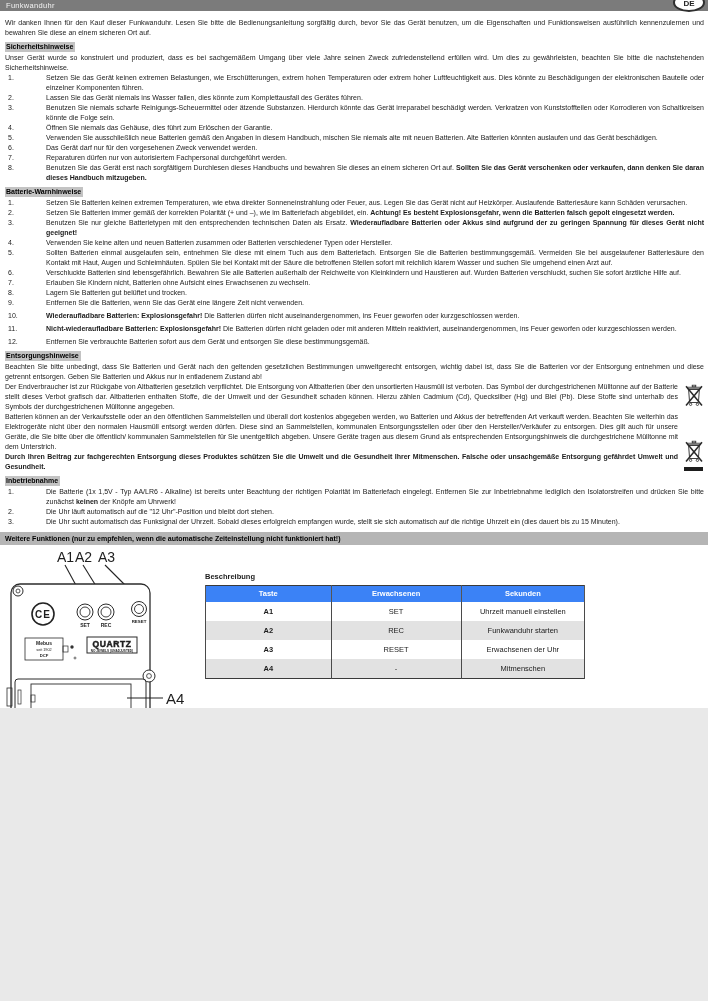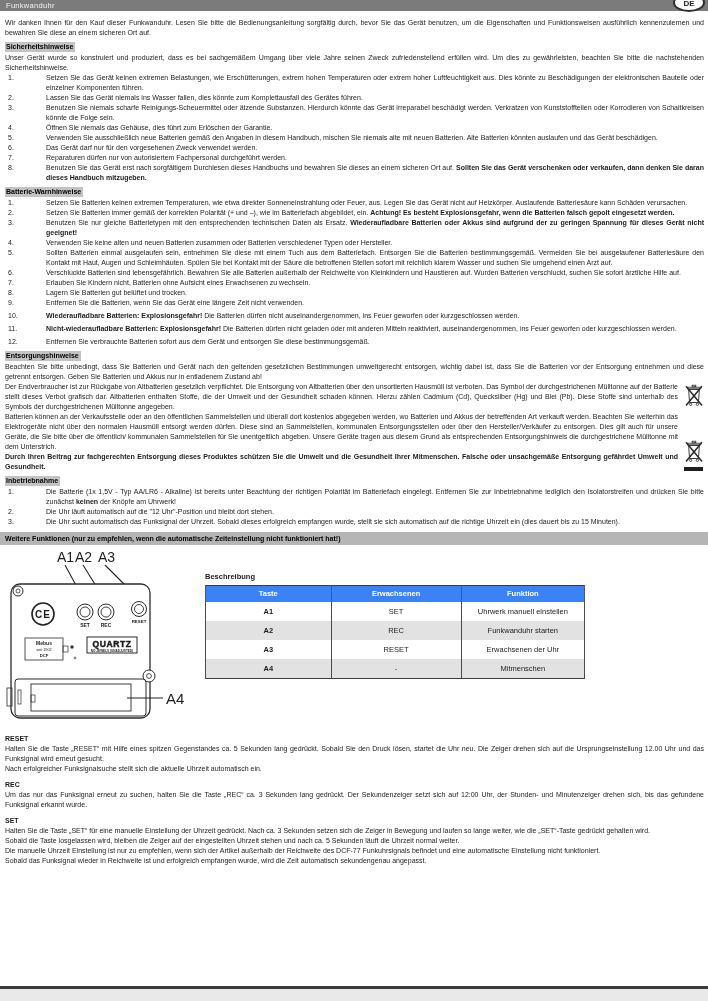--- a/index.html
+++ b/index.html
@@ -1,16 +1,16 @@
 <!DOCTYPE html>
 <html><head>
 <meta charset="utf-8">
 <style>
   html,body{margin:0;padding:0;background:#e9e9e9;}
-  .page{position:relative;width:708px;height:989px;margin:0 auto;background:#fff;overflow:hidden;
+  .page{position:relative;width:708px;height:708px;margin:0 auto;background:#fff;overflow:hidden;
         font-family:"Liberation Sans",sans-serif;font-size:7px;line-height:10px;color:#1c1c1c;}
   
   .topbar{height:11px;background:#7b7b7b;color:#f2f2f2;display:flex;align-items:center;
           padding:0 6px;font-size:7.5px;letter-spacing:.3px;}
   .de-badge{position:absolute;top:-7px;right:3px;width:32px;height:19px;border:2px solid #2f2f2f;
             border-radius:50%;background:#fff;display:flex;align-items:flex-end;justify-content:center;
             font-size:8px;font-weight:bold;color:#222;z-index:5;box-sizing:border-box;padding-bottom:1px;}
   .content{padding:0 4px 0 5px;}
   p{margin:0;text-align:justify;}
   .sp{margin-top:7px;}
@@ -192,28 +192,28 @@
         <text x="161" y="156" font-size="15">A4</text>
       </svg>
 
       <div class="desc">
         <div class="tbl-title">Beschreibung</div>
         <table class="desc-table">
           <thead>
             <tr>
               <th style="width:127px">Taste</th>
               <th style="width:130px">Erwachsenen</th>
-              <th style="width:123px">Funktion</th>
+              <th style="width:123px">Sekunden</th>
             </tr>
           </thead>
           <tbody>
               <tr>
                 <td>A1</td>
                 <td>SET</td>
-                <td>Uhrwerk manuell einstellen</td>
+                <td>Uhrzeit manuell einstellen</td>
               </tr>
               <tr>
                 <td>A2</td>
                 <td>REC</td>
                 <td>Funkwanduhr starten</td>
               </tr>
               <tr>
                 <td>A3</td>
                 <td>RESET</td>
                 <td>Erwachsenen der Uhr</td>

